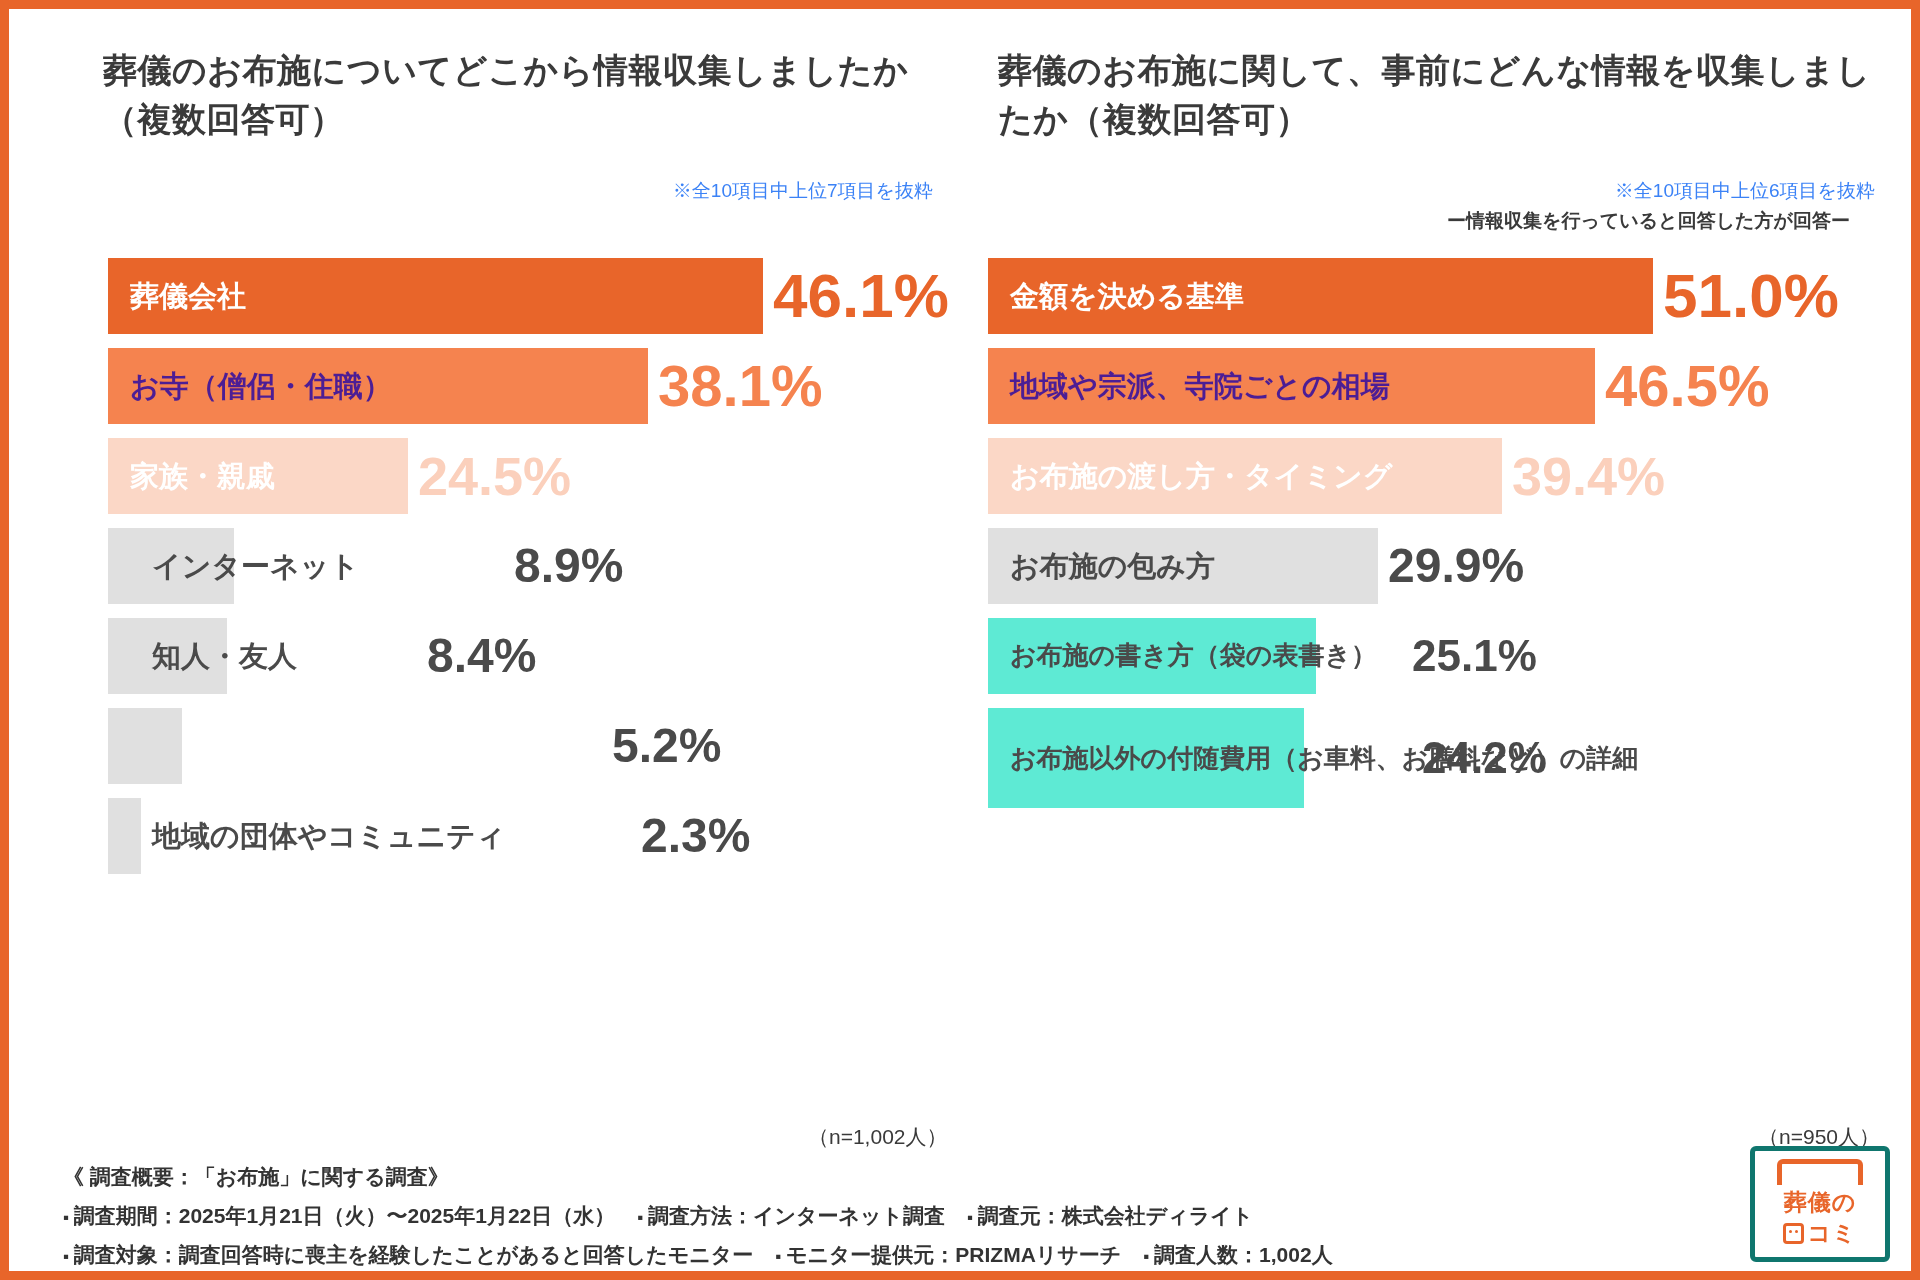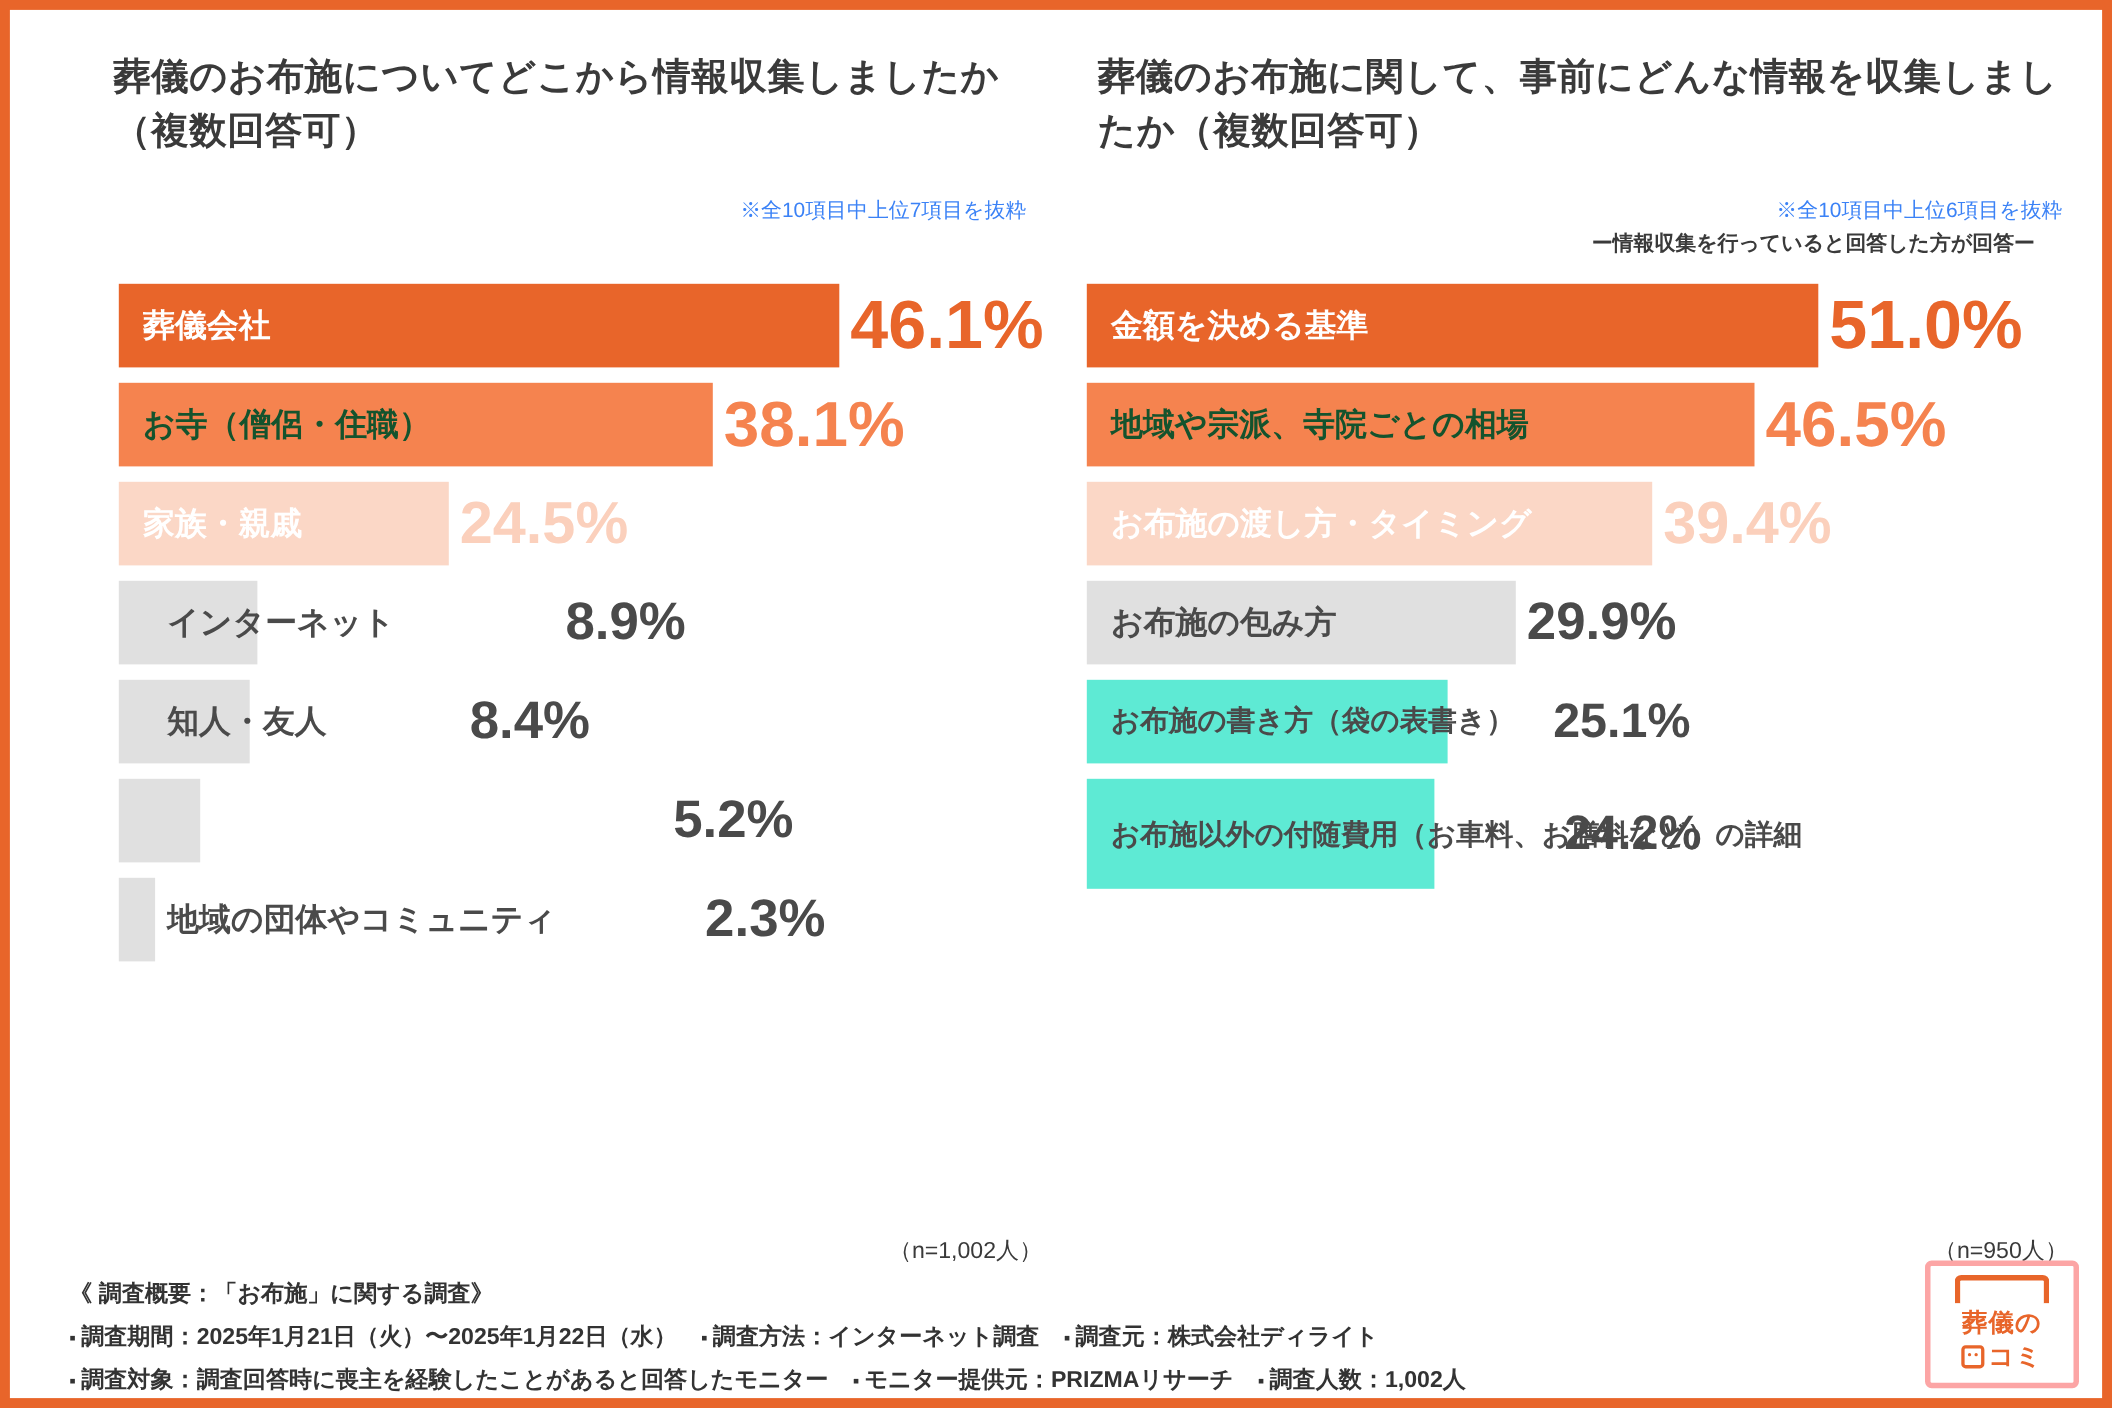--- a/index.html
+++ b/index.html
@@ -85,21 +85,21 @@
     white-space: nowrap;
     line-height: 1;
   }
 
   
   .t1 { background: #E8652A; }
   .t1 .bar-label { color: #ffffff; }
   .v1 { color: #E8652A; font-size: 62px; }
 
   .t2 { background: #F5834F; }
-  .t2 .bar-label { color: #14532d; }
+  .t2 .bar-label { color: #4c1d95; }
   .v2 { color: #F5834F; font-size: 58px; }
 
   .t3 { background: #FBD7C6; }
   .t3 .bar-label { color: #ffffff; }
   .v3 { color: #FBD0BC; font-size: 54px; }
 
   .t4 { background: #E0E0E0; }
   .t4 .bar-label { color: #4a4a4a; }
   .v4 { color: #4a4a4a; font-size: 48px; }
 
@@ -129,21 +129,21 @@
   .footer .line { white-space: nowrap; }
   .footer .sep { display: inline-block; width: 22px; }
   .bullet::before { content: "▪ "; font-size: 17px; }
 
   .logo {
     position: absolute;
     right: 30px;
     bottom: 18px;
     width: 140px;
     height: 116px;
-    border: 5px solid #fca5a5;
+    border: 5px solid #0f766e;
     border-radius: 6px;
     background: #ffffff;
     display: flex;
     flex-direction: column;
     align-items: center;
     justify-content: center;
   }
   .logo-roof {
     width: 86px; height: 26px;
     border: 5px solid #E8652A;

